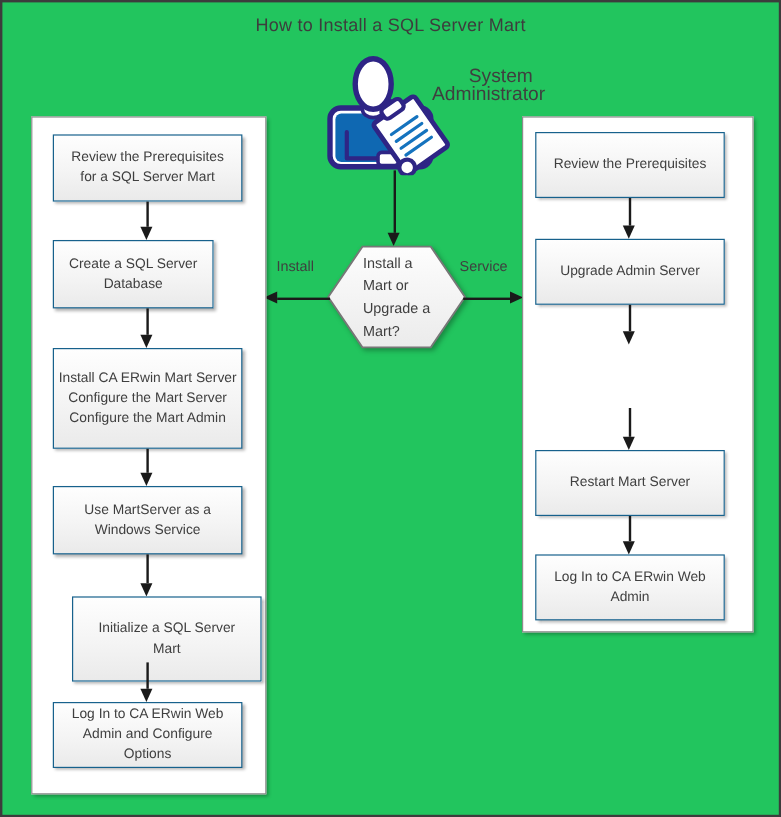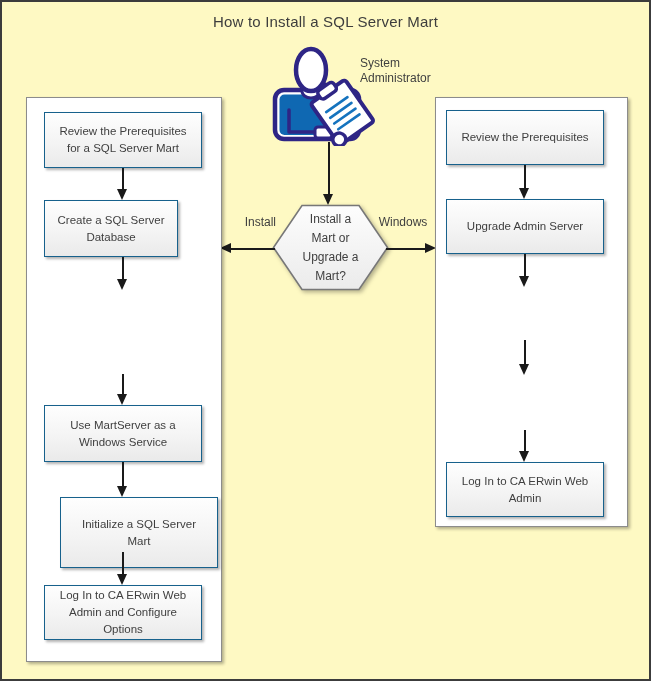--- a/index.html
+++ b/index.html
@@ -1,18 +1,18 @@
 <!DOCTYPE html>
 <html><head>
 <meta charset="utf-8">
 <style>
   html,body{margin:0;padding:0;background:#fff;}
   .canvas{
     position:relative;width:651px;height:681px;box-sizing:border-box;
-    background:#fef9c3;border:2px solid #3c3c3c;overflow:hidden;
+    background:#22c55e;border:2px solid #3c3c3c;overflow:hidden;
     font-family:"Liberation Sans", sans-serif;color:#3f3f3f;
   }
   .title{
     position:absolute;left:0;top:11px;width:100%;text-align:center;
     font-size:15px;color:#3d3d3d;letter-spacing:.2px;
   }
   .group{
     position:absolute;background:#fff;border:1px solid #8c8c8c;
     box-shadow:2px 2px 3px rgba(0,0,0,.30);
   }
@@ -30,26 +30,26 @@
     border-top:11px solid #1a1a1a;}
   .tri-left{position:absolute;width:0;height:0;
     border-top:5.5px solid transparent;border-bottom:5.5px solid transparent;
     border-right:11px solid #1a1a1a;}
   .tri-right{position:absolute;width:0;height:0;
     border-top:5.5px solid transparent;border-bottom:5.5px solid transparent;
     border-left:11px solid #1a1a1a;}
   .hex-svg{position:absolute;filter:drop-shadow(2px 2px 2px rgba(0,0,0,.30));}
   .hex-label{
     position:absolute;display:flex;align-items:center;justify-content:center;
-    text-align:center;white-space:pre-line;font-size:12px;line-height:19px;color:#3f3f3f;
+    white-space:pre-line;font-size:12px;line-height:19px;color:#3f3f3f;
   }
   .branch-label{position:absolute;text-align:center;font-size:12px;color:#3f3f3f;}
   .actor-label{
-    position:absolute;text-align:left;white-space:pre-line;
-    font-size:12px;line-height:15px;color:#3f3f3f;
+    position:absolute;text-align:right;white-space:pre-line;
+    font-size:16px;line-height:15px;color:#3f3f3f;
   }
   .person-svg{position:absolute;}
 </style>
 </head>
 <body>
 
 <div class="canvas">
 
   <div class="title">How to Install a SQL Server Mart</div>
 
@@ -88,38 +88,41 @@
     </defs>
     <polygon points="30,1.5 87,1.5 115.5,43.5 87,85.5 30,85.5 1.5,43.5" fill="url(#hexgrad)" stroke="#777777" stroke-width="1.6"></polygon>
   </svg>
   <div class="hex-label" style="left:270px;top:204px;width:117px;height:83px;">Install a
 Mart or
 Upgrade a
 Mart?</div>
 
   <div class="hline" style="left:229px;top:246px;width:44px;"></div>
   <div class="tri-left" style="left:218px;top:241px;"></div>
-  <div class="branch-label" style="left:214px;top:213px;width:60px;text-align:right;">Install</div>
+  <div class="branch-label" style="left:214px;top:213px;width:60px;">Install</div>
 
   <div class="hline" style="left:384px;top:246px;width:40px;"></div>
   <div class="tri-right" style="left:423px;top:241px;"></div>
-  <div class="branch-label" style="left:372px;top:213px;width:58px;">Windows</div>
+  <div class="branch-label" style="left:372px;top:213px;width:58px;">Service</div>
 
   <div class="group" style="left:24px;top:95px;width:194px;height:563px;"></div>
 
   <div class="pbox" style="left:42px;top:110px;width:158px;height:56px;">Review the Prerequisites
 for a SQL Server Mart</div>
   <div class="vline" style="left:120px;top:166px;height:21px;"></div>
   <div class="tri-down" style="left:115px;top:187px;"></div>
 
   <div class="pbox" style="left:42px;top:198px;width:134px;height:57px;">Create a SQL Server
 Database</div>
   <div class="vline" style="left:120px;top:255px;height:22px;"></div>
   <div class="tri-down" style="left:115px;top:277px;"></div>
 
+  <div class="pbox" style="left:42px;top:288px;width:158px;height:84px;">Install CA ERwin Mart Server
+Configure the Mart Server
+Configure the Mart Admin</div>
   <div class="vline" style="left:120px;top:372px;height:20px;"></div>
   <div class="tri-down" style="left:115px;top:392px;"></div>
 
   <div class="pbox" style="left:42px;top:403px;width:158px;height:57px;">Use MartServer as a
 Windows Service</div>
   <div class="vline" style="left:120px;top:460px;height:24px;"></div>
   <div class="tri-down" style="left:115px;top:484px;"></div>
 
   <div class="pbox" style="left:58px;top:495px;width:158px;height:71px;">Initialize a SQL Server
 Mart</div>
@@ -136,19 +139,20 @@
   <div class="vline" style="left:522px;top:163px;height:23px;"></div>
   <div class="tri-down" style="left:517px;top:186px;"></div>
 
   <div class="pbox" style="left:444px;top:197px;width:158px;height:55px;">Upgrade Admin Server</div>
   <div class="vline" style="left:522px;top:252px;height:22px;"></div>
   <div class="tri-down" style="left:517px;top:274px;"></div>
 
   <div class="vline" style="left:522px;top:338px;height:24px;"></div>
   <div class="tri-down" style="left:517px;top:362px;"></div>
 
+  <div class="pbox" style="left:444px;top:373px;width:158px;height:55px;">Restart Mart Server</div>
   <div class="vline" style="left:522px;top:428px;height:21px;"></div>
   <div class="tri-down" style="left:517px;top:449px;"></div>
 
   <div class="pbox" style="left:444px;top:460px;width:158px;height:55px;">Log In to CA ERwin Web
 Admin</div>
 
 </div>
 
 </body></html>

